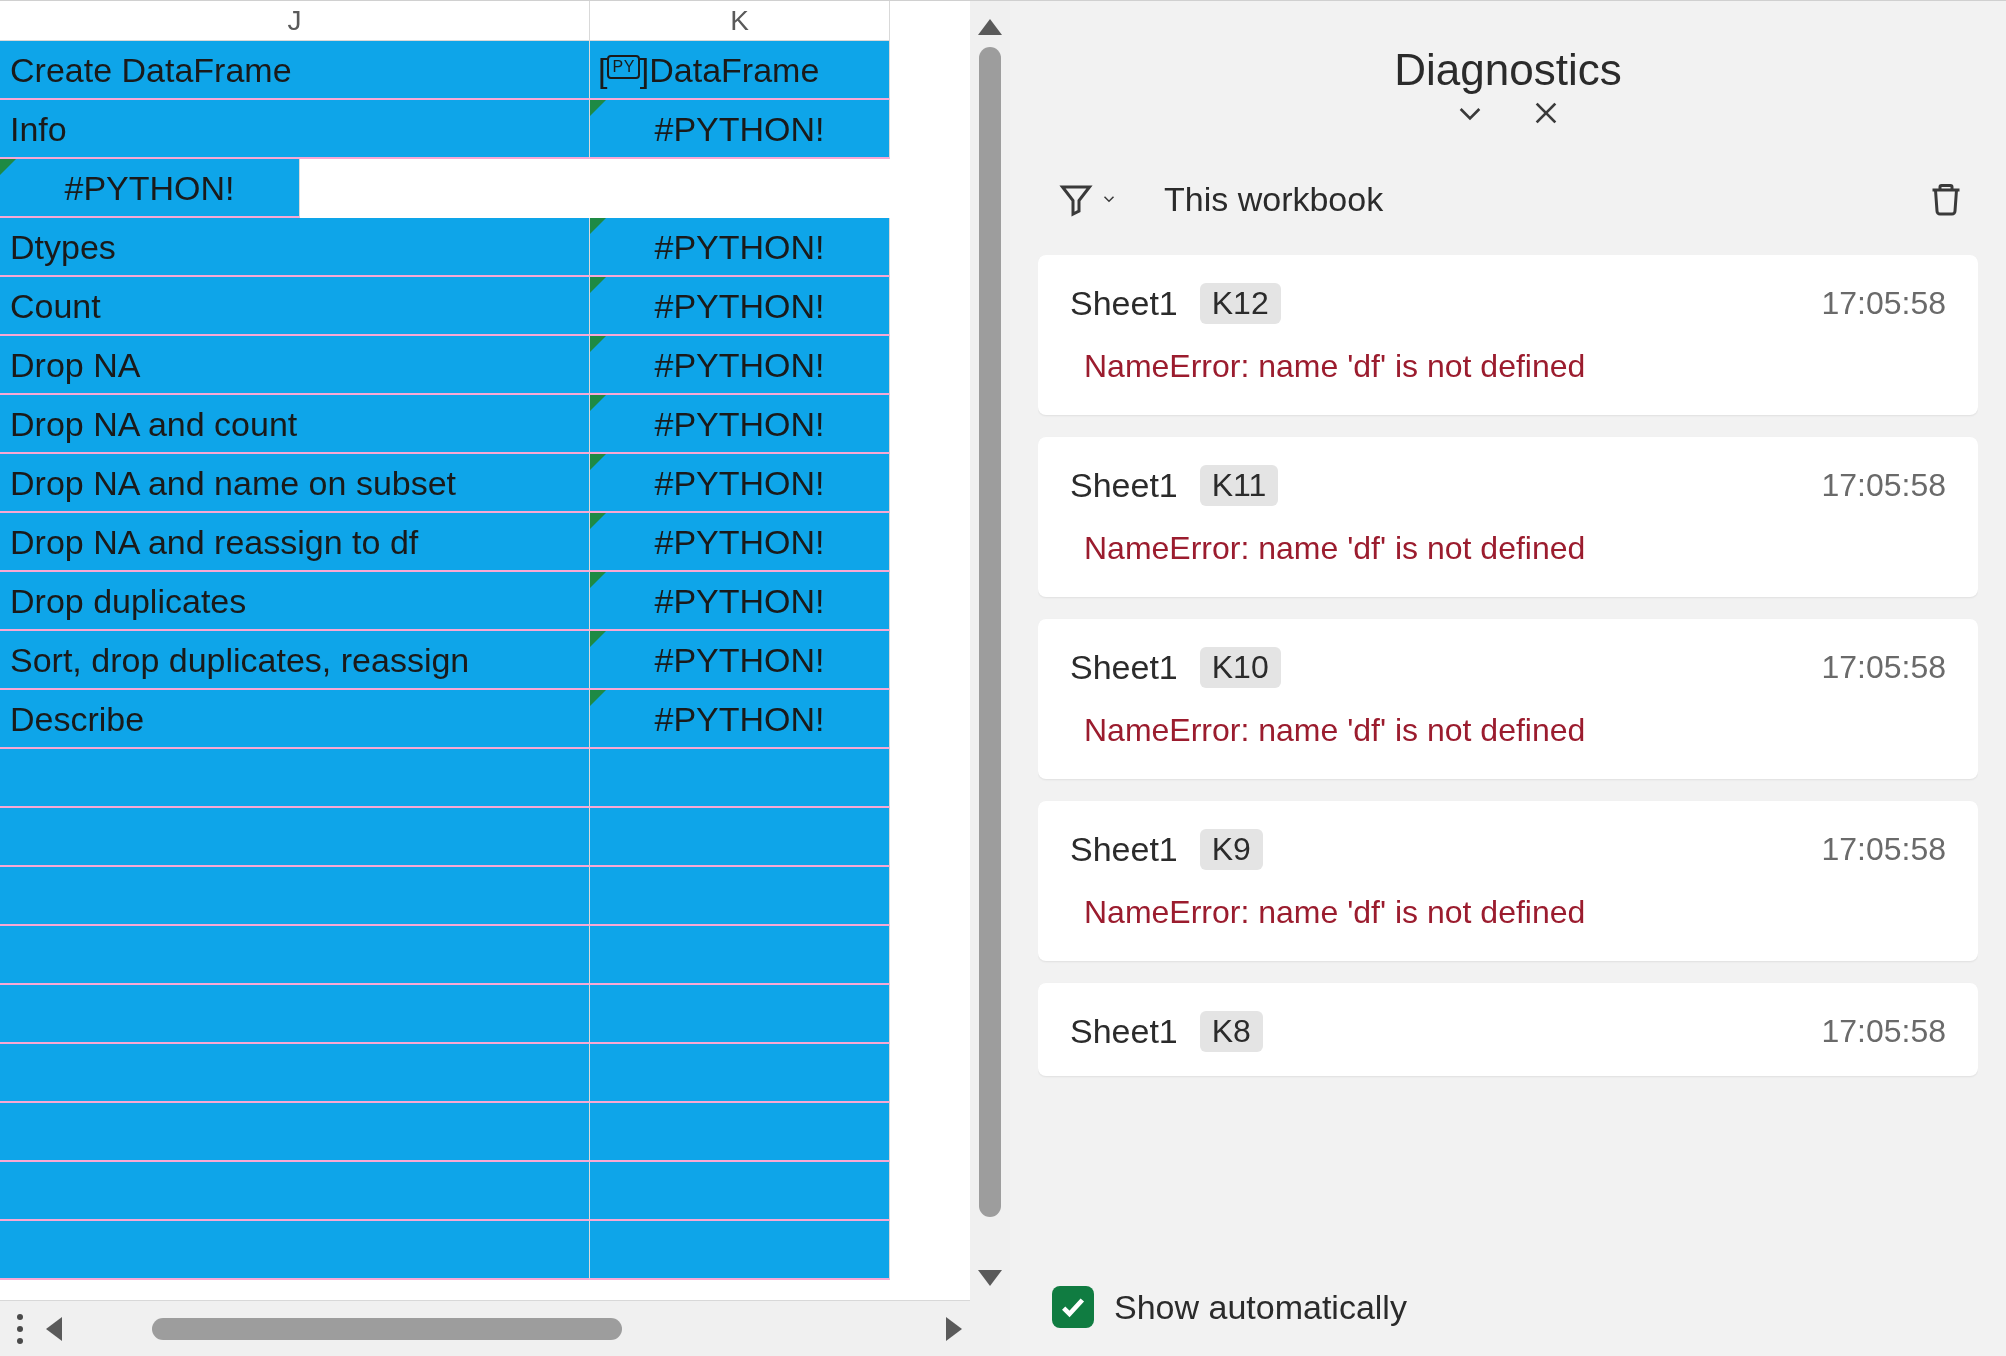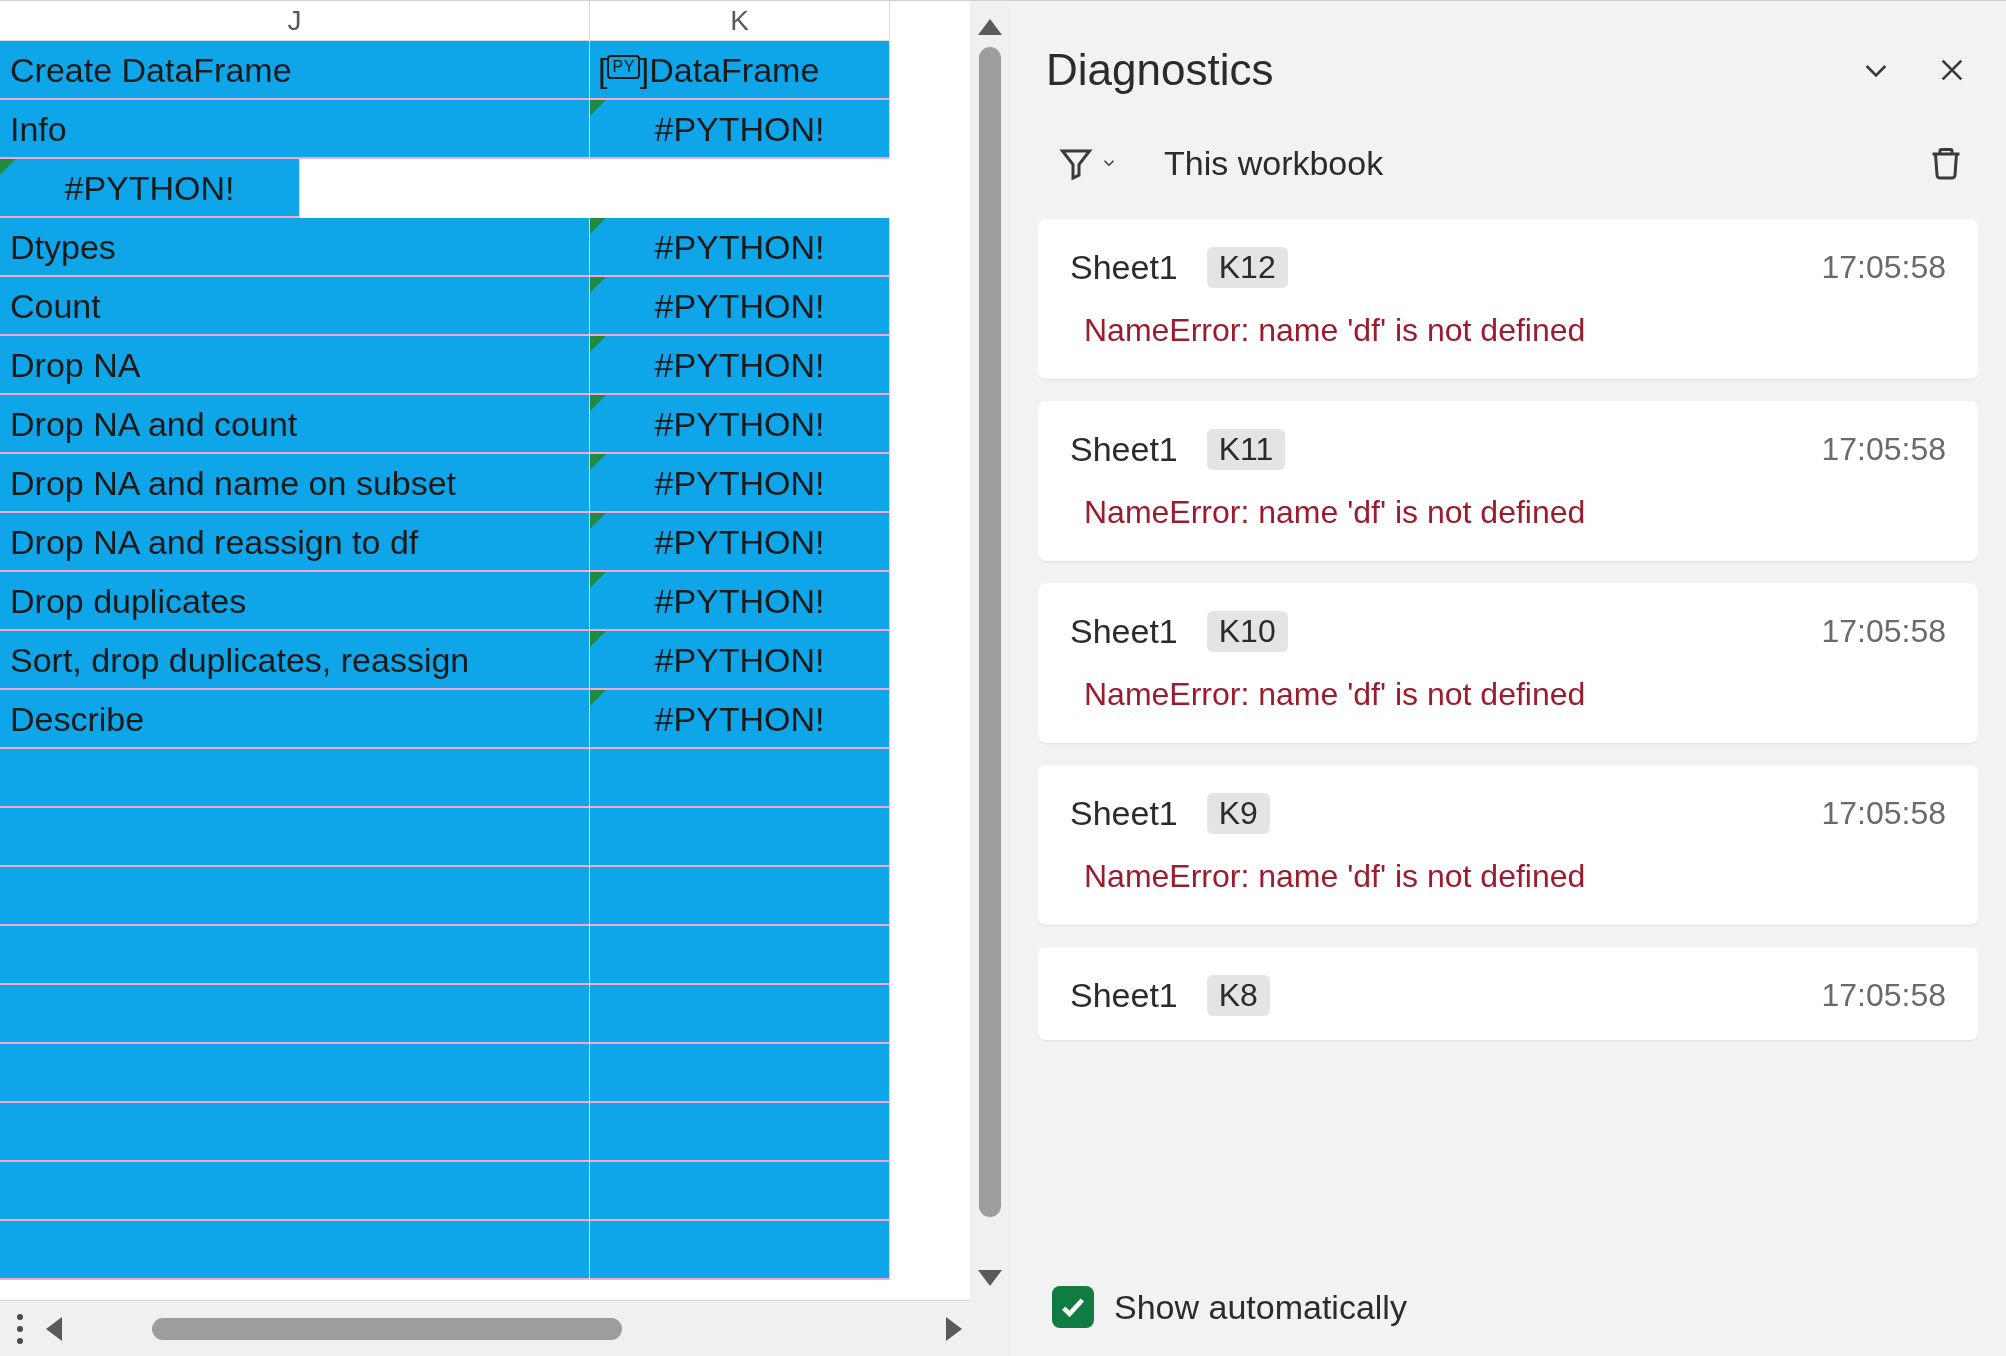--- a/index.html
+++ b/index.html
@@ -194,22 +194,22 @@
     height: 100%;
     background: #f2f2f2;
     border-top: 1px solid #d0d0d0;
     display: flex;
     flex-direction: column;
     padding: 16px 28px 0 28px;
   }
   .diag-header {
     display: flex;
     align-items: center;
-    justify-content: space-between;
     padding: 28px 8px 18px 8px;
+    flex-direction: column;
   }
   .diag-title {
     font-size: 44px;
     color: #2b2b2b;
     font-weight: 400;
   }
   .diag-header-controls {
     display: flex;
     align-items: center;
     gap: 40px;
@@ -264,21 +264,21 @@
   .diag-card.clip { padding-bottom: 0; }
   .diag-card-top {
     display: flex;
     align-items: center;
     justify-content: space-between;
     margin-bottom: 24px;
   }
   .diag-loc {
     display: flex;
     align-items: center;
-    gap: 29px;
+    gap: 22px;
     font-size: 34px;
     color: #2b2b2b;
   }
   .cell-badge {
     background: #e4e4e4;
     border-radius: 6px;
     padding: 2px 12px;
     font-size: 32px;
     color: #2b2b2b;
   }

